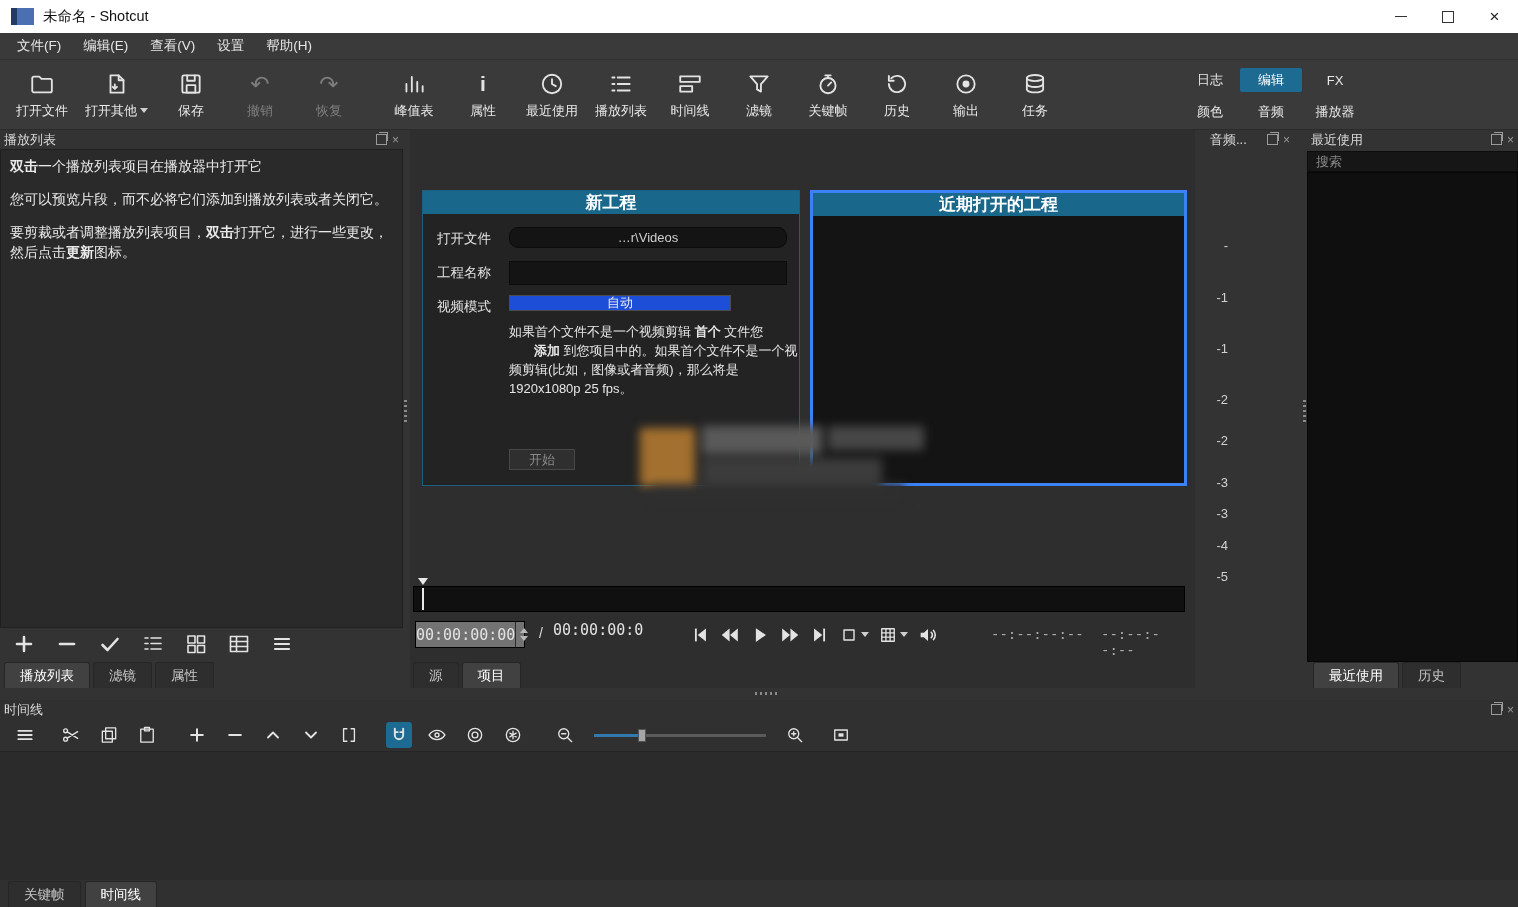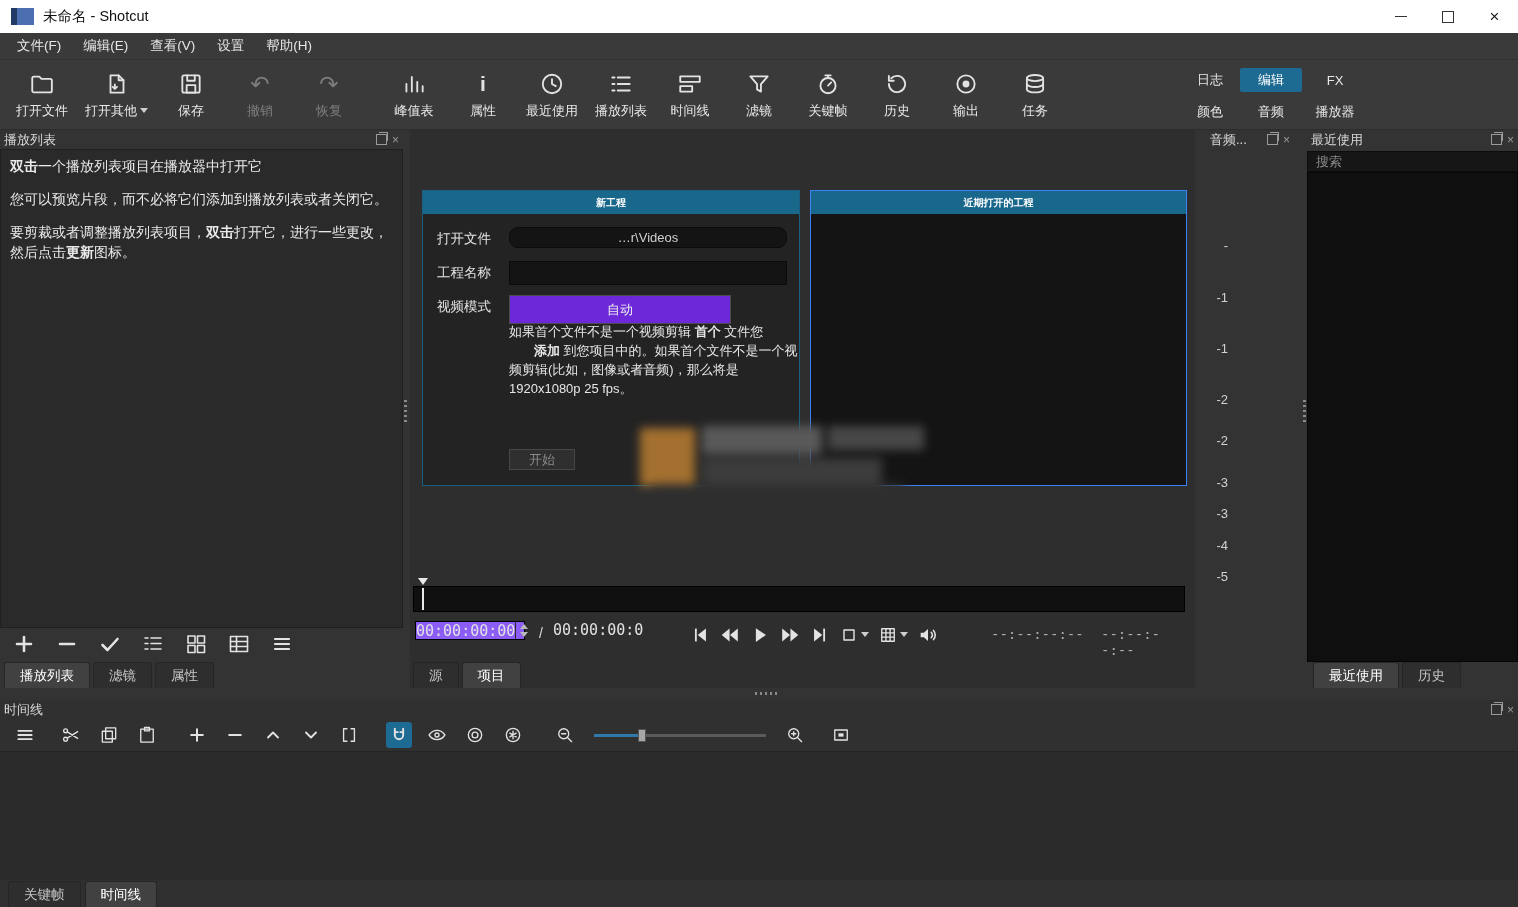--- a/index.html
+++ b/index.html
@@ -56,41 +56,41 @@
   .playlist-panel{position:absolute;left:0;top:130px;width:403px;height:558px;}
   .playlist-info{position:absolute;left:0;top:19px;width:403px;height:479px;background:#2a2a2a;
                  border:1px solid #202020;box-sizing:border-box;padding:7px 9px;overflow:hidden;}
   .playlist-info p{margin:0 0 13px 0;font-size:14px;line-height:1.42;color:#eaeaea;}
   .playlist-actions{position:absolute;left:0;top:498px;width:403px;height:32px;display:flex;align-items:center;gap:15px;padding-left:10px;box-sizing:border-box;}
   .pl-act{width:28px;height:28px;display:flex;align-items:center;justify-content:center;}
 
   
   .center{position:absolute;left:410px;top:130px;width:785px;height:558px;background:#2e2e2e;}
   .np-box{position:absolute;left:12px;top:60px;width:378px;height:296px;background:#232323;border:1px solid #1a5f81;box-sizing:border-box;}
-  .rp-box{position:absolute;left:400px;top:60px;width:377px;height:296px;background:#141414;border:1px solid #3b82f6;box-sizing:border-box;}
+  .rp-box{position:absolute;left:400px;top:60px;width:377px;height:296px;background:#141414;border:3px solid #3b82f6;box-sizing:border-box;}
   .box-header{height:23px;background:#19688c;display:flex;align-items:center;justify-content:center;
-              font-size:10px;font-weight:bold;color:#fff;}
+              font-size:17px;font-weight:bold;color:#fff;}
   .np-label{position:absolute;left:14px;font-size:13.5px;color:#e2e2e2;}
   .np-input{position:absolute;left:86px;width:278px;height:21px;background:#141414;border:1px solid #0b0b0b;
             color:#cfcfcf;font-size:13px;display:flex;align-items:center;justify-content:center;box-sizing:border-box;}
-  .np-mode{position:absolute;left:86px;width:222px;height:29px;background:#6d28d9;border:1px solid #4c4c4c;
+  .np-mode{position:absolute;left:86px;width:222px;height:16px;background:#1d4ed8;border:1px solid #4c4c4c;
            color:#eee;font-size:13px;display:flex;align-items:center;justify-content:center;box-sizing:border-box;}
   .np-desc{position:absolute;left:86px;top:132px;width:290px;font-size:13px;line-height:1.45;color:#e6e6e6;}
   .np-start{position:absolute;left:86px;top:258px;width:66px;height:21px;background:#2f2f2f;border:1px solid #474747;
             color:#8b8b8b;font-size:13px;display:flex;align-items:center;justify-content:center;box-sizing:border-box;}
   .redacted{position:absolute;left:222px;top:288px;width:302px;height:88px;filter:blur(5px);}
   .redacted div{position:absolute;}
 
   .scrubber{position:absolute;left:3px;top:448px;width:772px;height:36px;}
   .playhead-tri{position:absolute;left:5px;top:0;width:0;height:0;border-left:5px solid transparent;border-right:5px solid transparent;border-top:7px solid #e8e8e8;}
   .scrub-bar{position:absolute;left:0;top:8px;width:772px;height:26px;background:#101010;border:1px solid #000;box-sizing:border-box;}
   .playhead-line{position:absolute;left:9px;top:10px;width:2px;height:22px;background:#e8e8e8;}
 
   .transport{position:absolute;left:3px;top:490px;width:772px;height:30px;}
-  .time-spin{position:absolute;left:2px;top:1px;width:110px;height:19px;background:#8b5cf6;border:1px solid #000;
+  .time-spin{position:absolute;left:2px;top:1px;width:110px;height:27px;background:#737373;border:1px solid #000;
              display:flex;align-items:center;box-sizing:border-box;}
   .time-spin .tc{flex:1;text-align:center;}
   .tc{font-family:"DejaVu Sans Mono",monospace;font-size:15px;color:#e2e2e2;}
   .spin{display:flex;flex-direction:column;justify-content:center;gap:3px;padding:0 4px;border-left:1px solid #2b2b2b;height:100%;box-sizing:border-box;}
   .tri-up{width:0;height:0;border-left:4px solid transparent;border-right:4px solid transparent;border-bottom:5px solid #b9b9b9;}
   .tri-down{width:0;height:0;border-left:4px solid transparent;border-right:4px solid transparent;border-top:5px solid #b9b9b9;}
   .slash{position:absolute;left:126px;top:5px;font-size:14px;color:#dcdcdc;}
   .time-total{position:absolute;left:140px;top:1px;height:27px;display:flex;align-items:flex-start;}
   .transport-btns{position:absolute;left:272px;top:1px;display:flex;gap:1px;align-items:center;}
   .pbtn{width:29px;height:27px;display:flex;align-items:center;justify-content:center;gap:2px;}

